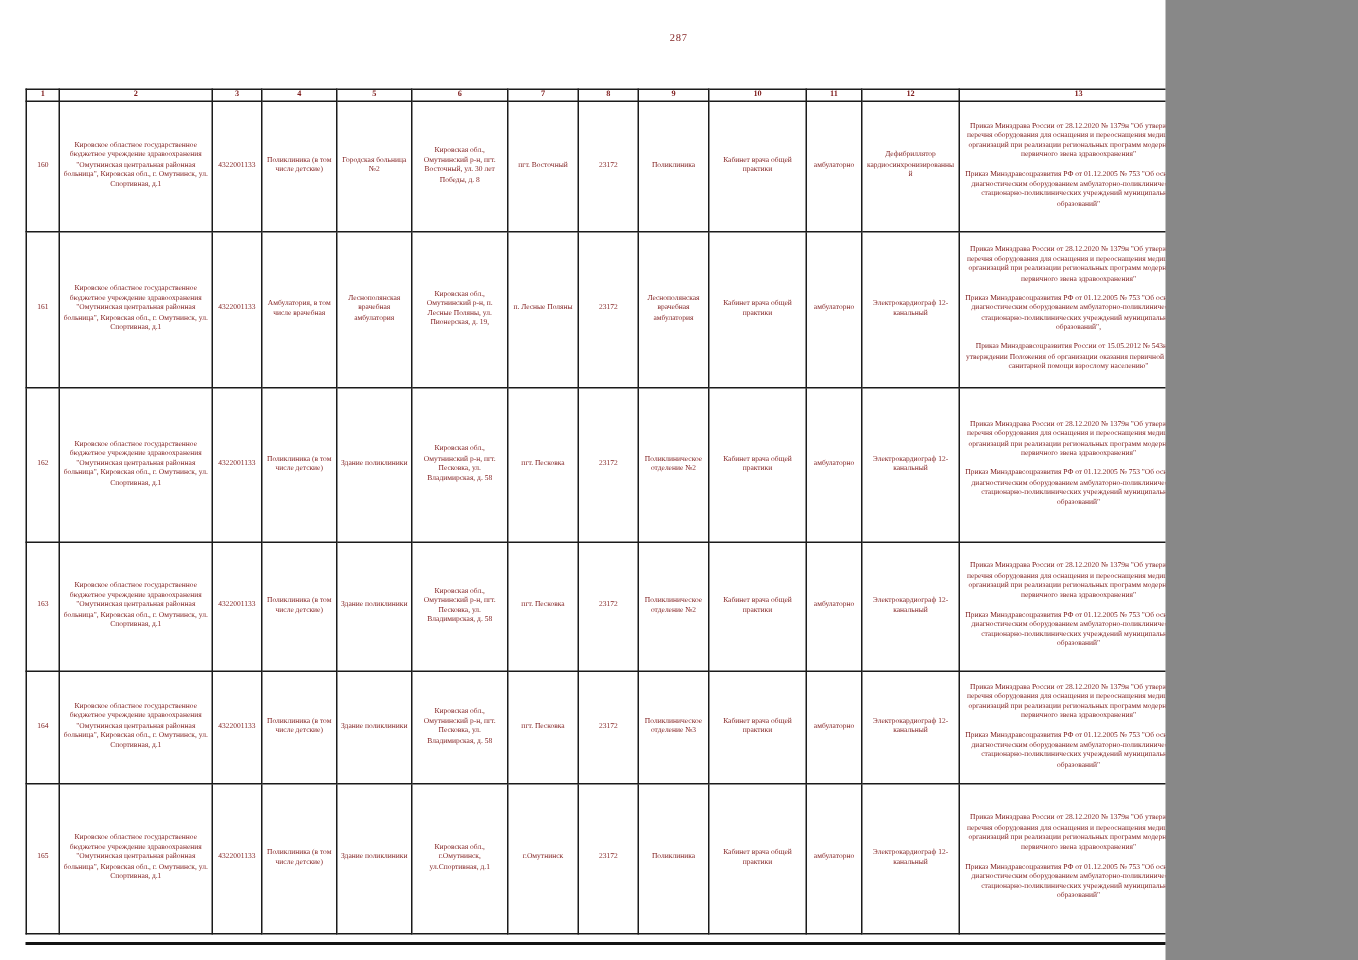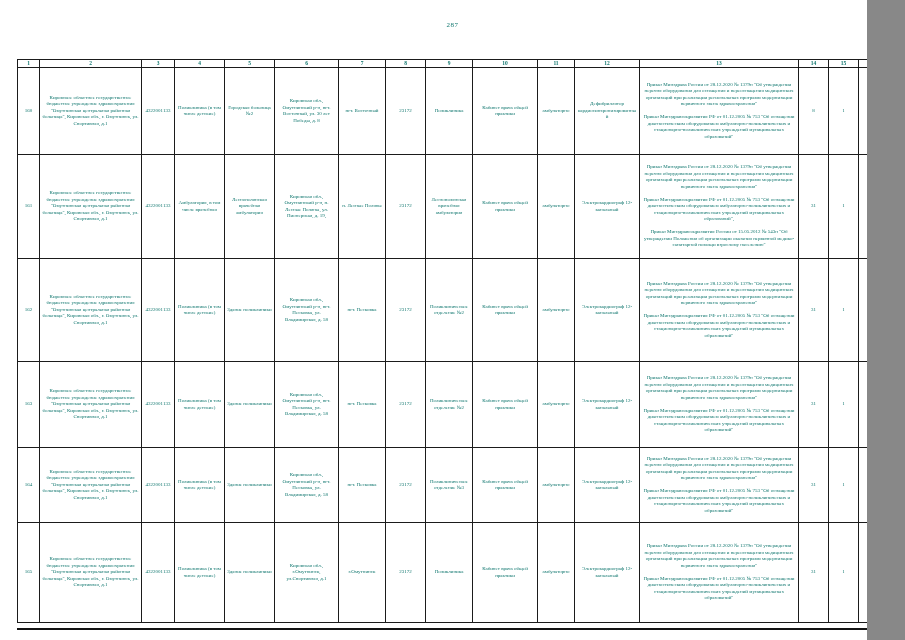--- a/index.html
+++ b/index.html
@@ -1,21 +1,21 @@
 <!DOCTYPE html>
 <html><head>
 <meta charset="utf-8">
 <style>
   html,body{margin:0;padding:0;background:#888;}
   .page{
     position:relative;
-    width:867px;height:640px;
+    width:777px;height:640px;
     background:#ffffff;
     font-family:"Liberation Serif","DejaVu Serif",serif;
-    color:#0f766e;
+    color:#7f1d1d;
     overflow:hidden;
   }
   .page-number{
     position:absolute;top:21px;left:0;width:905px;
     text-align:center;font-size:7px;letter-spacing:.5px;
   }
   table.reg{
     position:absolute;top:59px;left:17px;
     width:871px;
     border-collapse:collapse;

